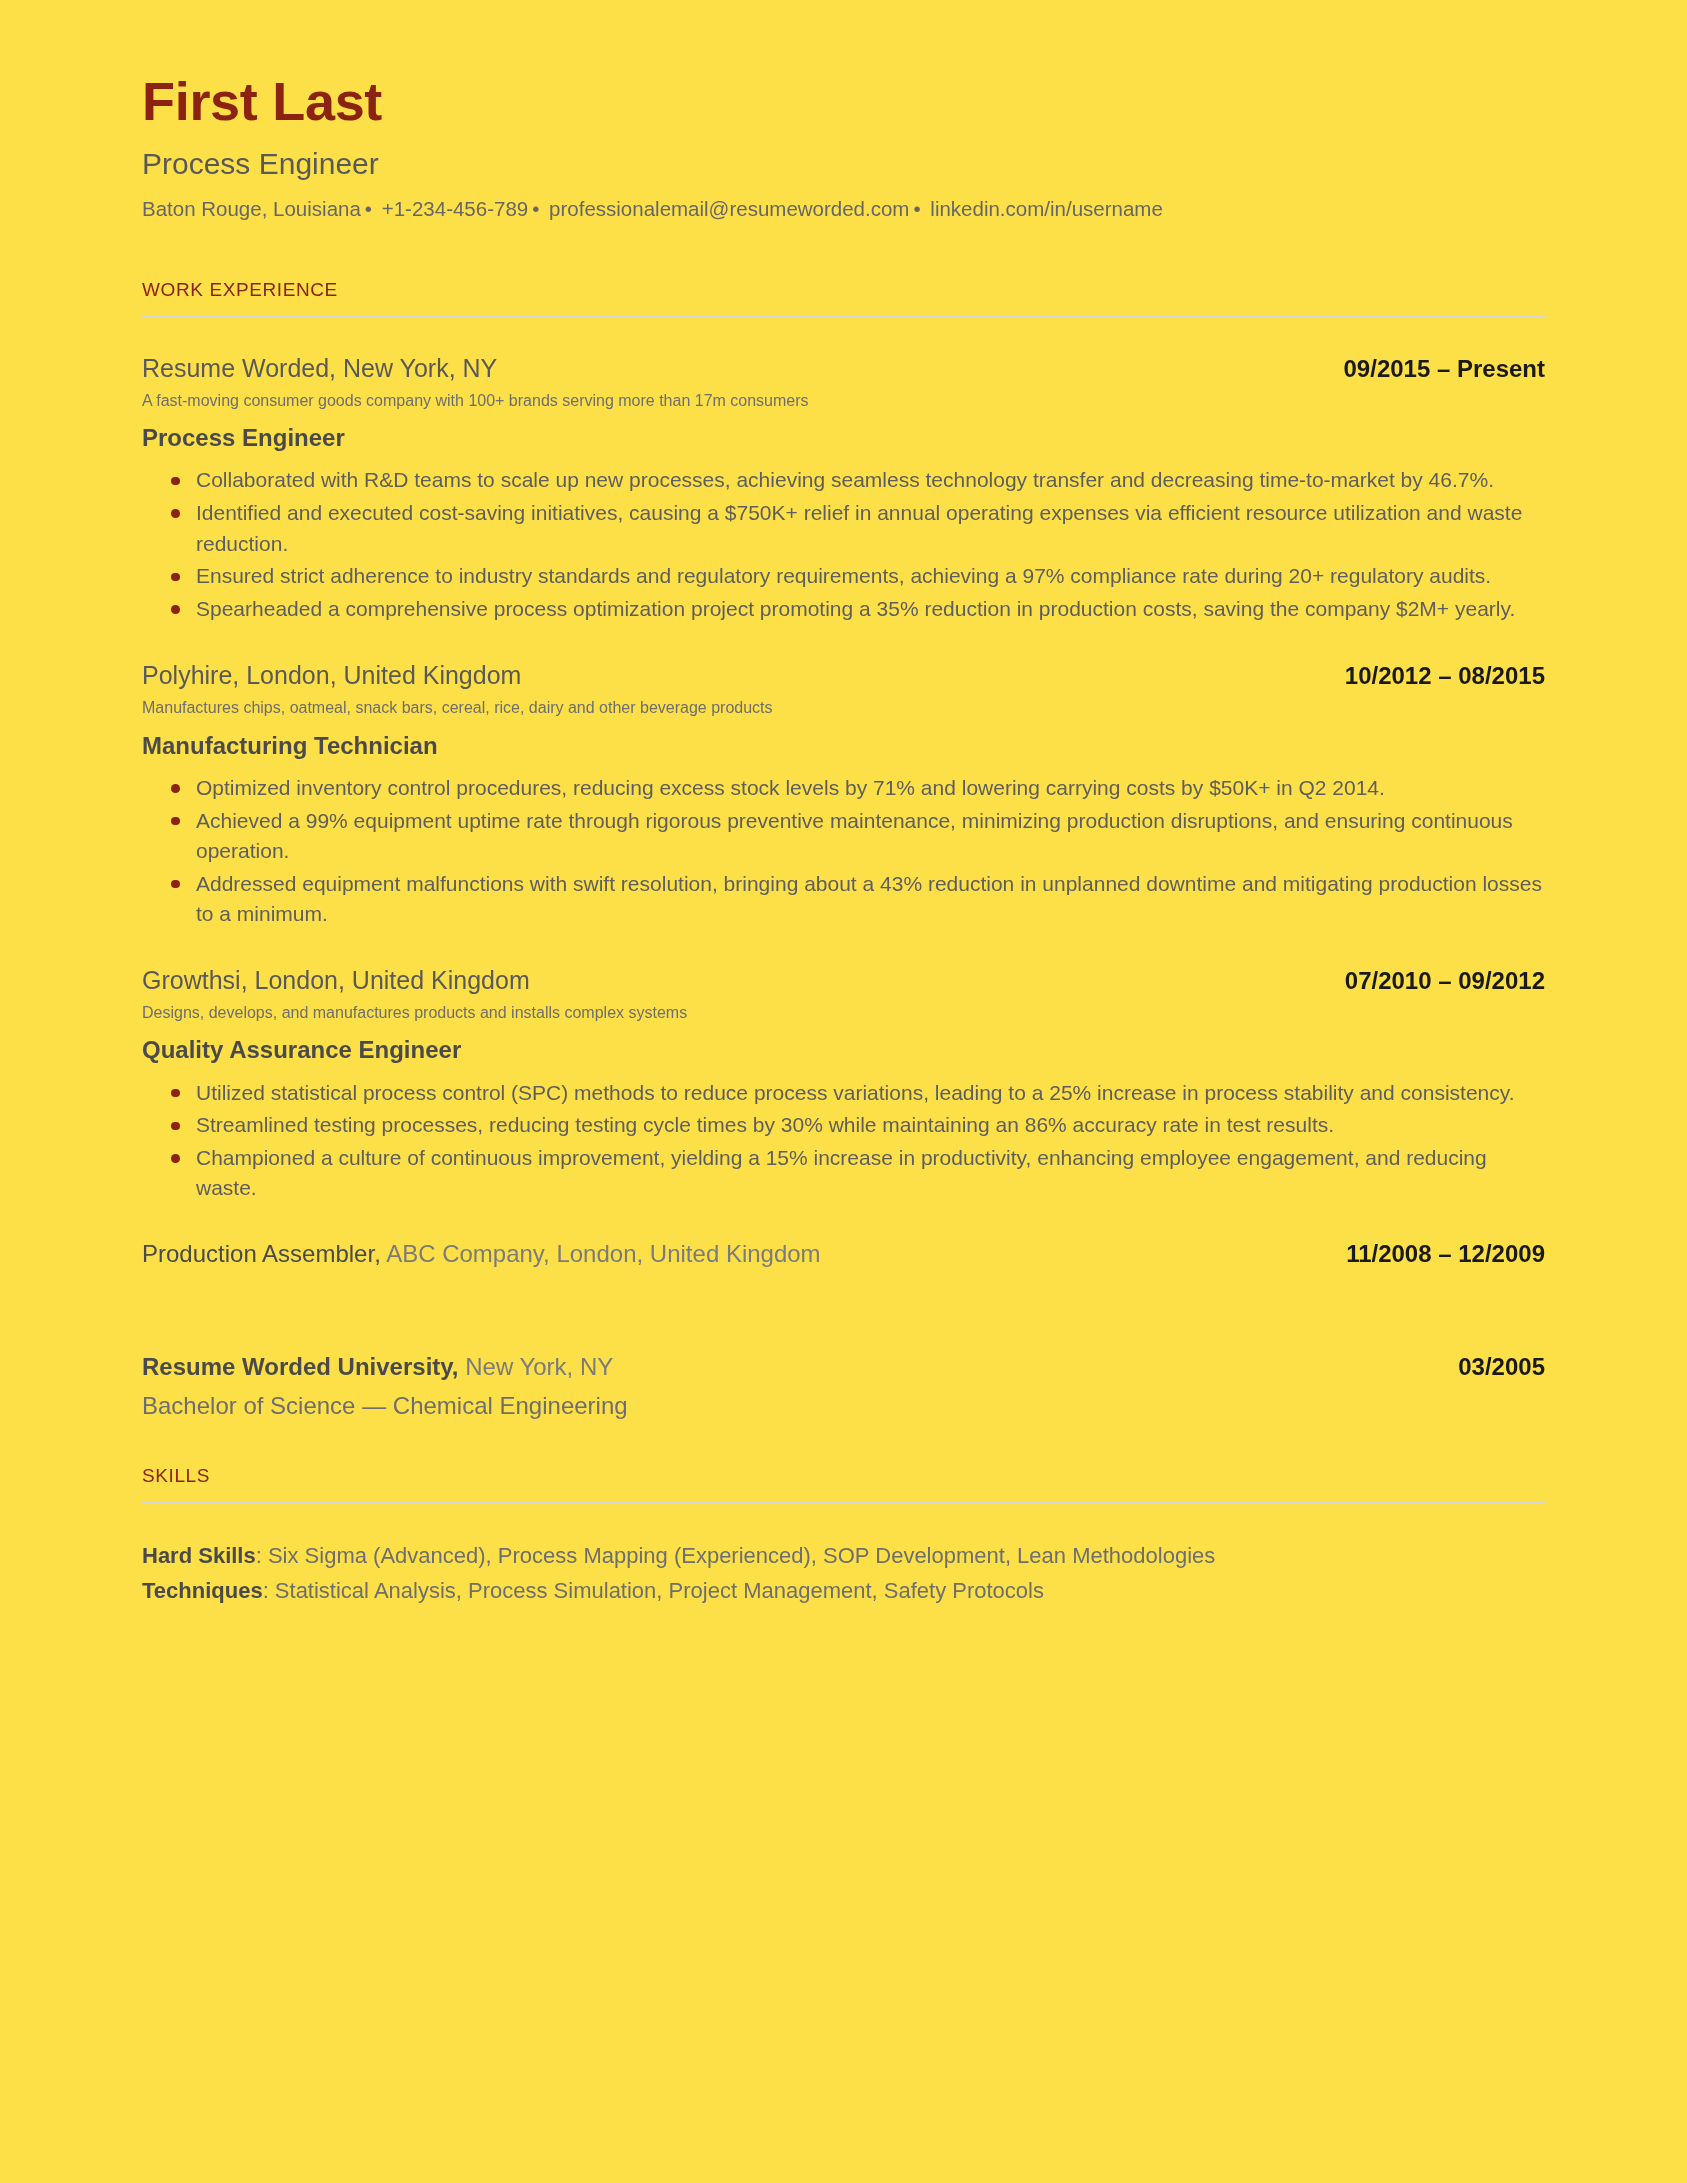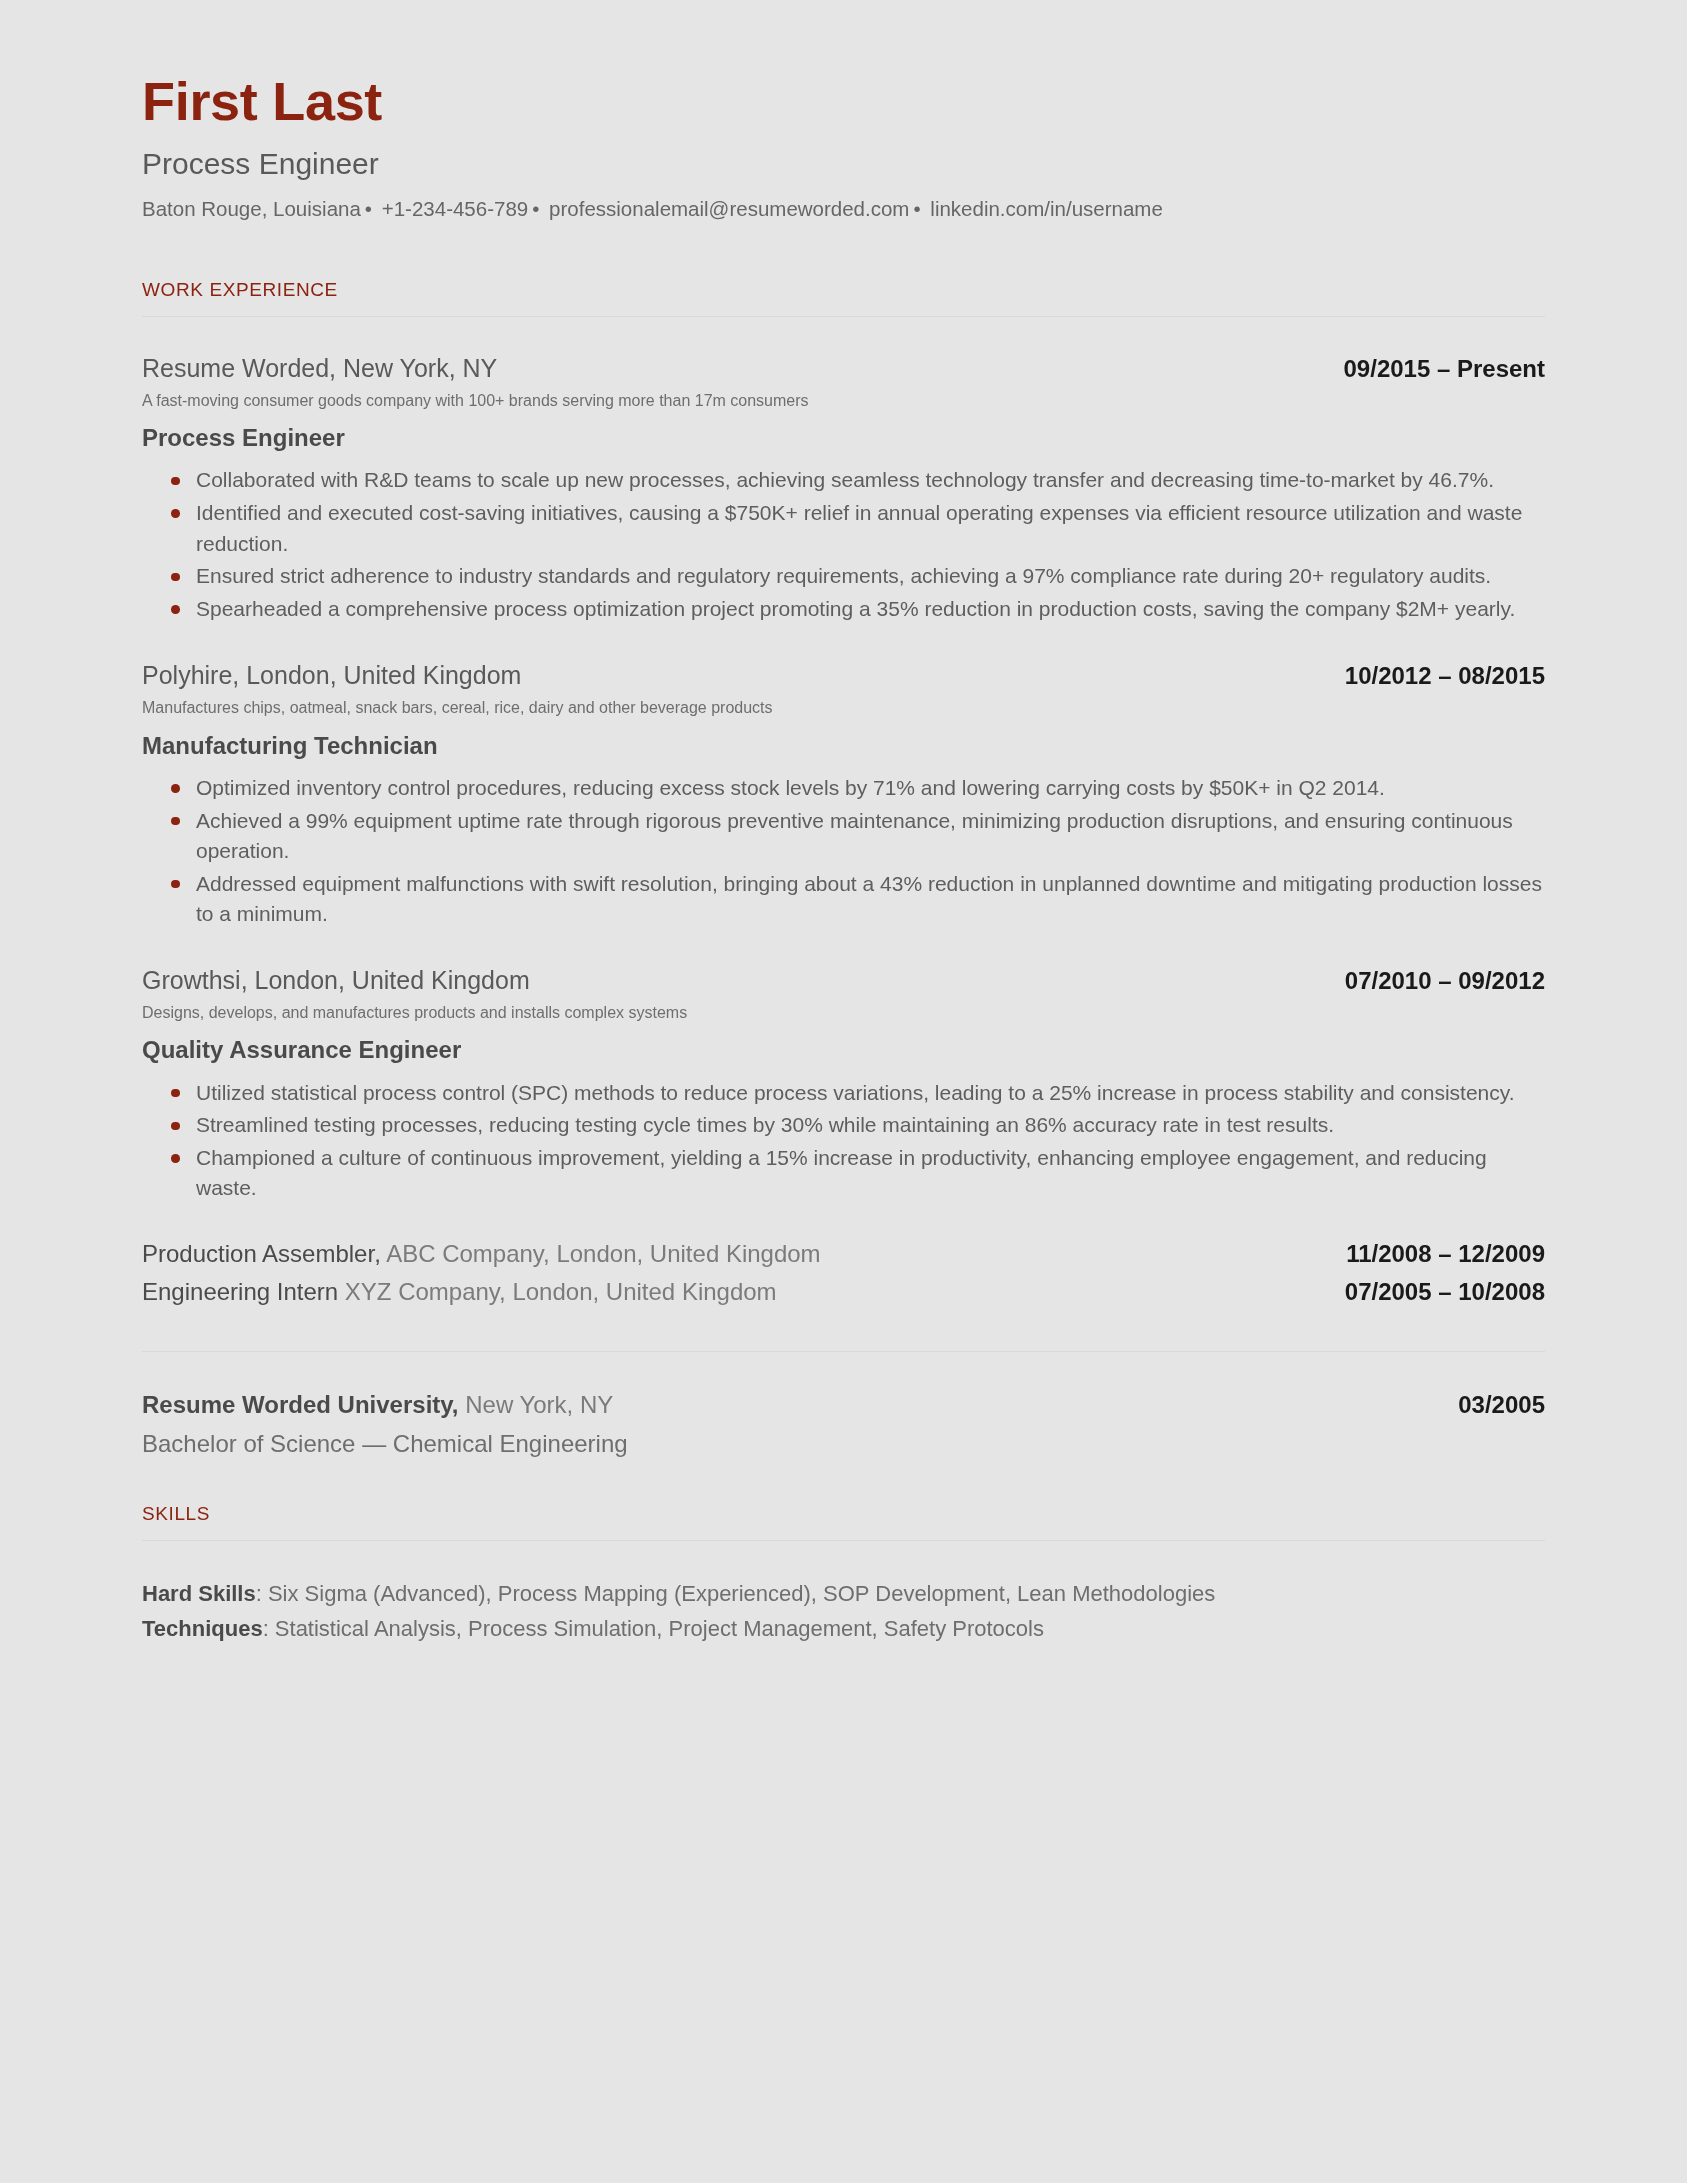--- a/index.html
+++ b/index.html
@@ -8,21 +8,21 @@
     padding: 0;
     background: #ffffff;
   }
   body {
     font-family: "Liberation Sans", sans-serif;
     -webkit-font-smoothing: antialiased;
   }
   .page {
     width: 1687px;
     height: 2183px;
-    background: #e5e5e5;
+    background: #fde047;
     box-sizing: border-box;
     padding: 73px 142px 0 142px;
     position: relative;
     overflow: hidden;
   }
 
   
   .name {
     font-size: 54px;
     font-weight: 700;
@@ -243,24 +243,20 @@
         <li>Streamlined testing processes, reducing testing cycle times by 30% while maintaining an 86% accuracy rate in test results.</li>
         <li>Championed a culture of continuous improvement, yielding a 15% increase in productivity, enhancing employee engagement, and reducing waste.</li>
       </ul>
     </div>
 
     <div class="mini-roles">
       <div class="mini-row">
         <div class="mini-left"><b>Production Assembler,</b><span> ABC Company, London, United Kingdom</span></div>
         <div class="dates">11/2008 – 12/2009</div>
       </div>
-      <div class="mini-row">
-        <div class="mini-left"><b>Engineering Intern</b><span> XYZ Company, London, United Kingdom</span></div>
-        <div class="dates">07/2005 – 10/2008</div>
-      </div>
     </div>
   </div>
 
   <div class="section-gap">
     <hr class="rule">
     <div class="edu">
       <div class="job-row">
         <div class="edu-left"><b>Resume Worded University,</b><span> New York, NY</span></div>
         <div class="dates">03/2005</div>
       </div>

